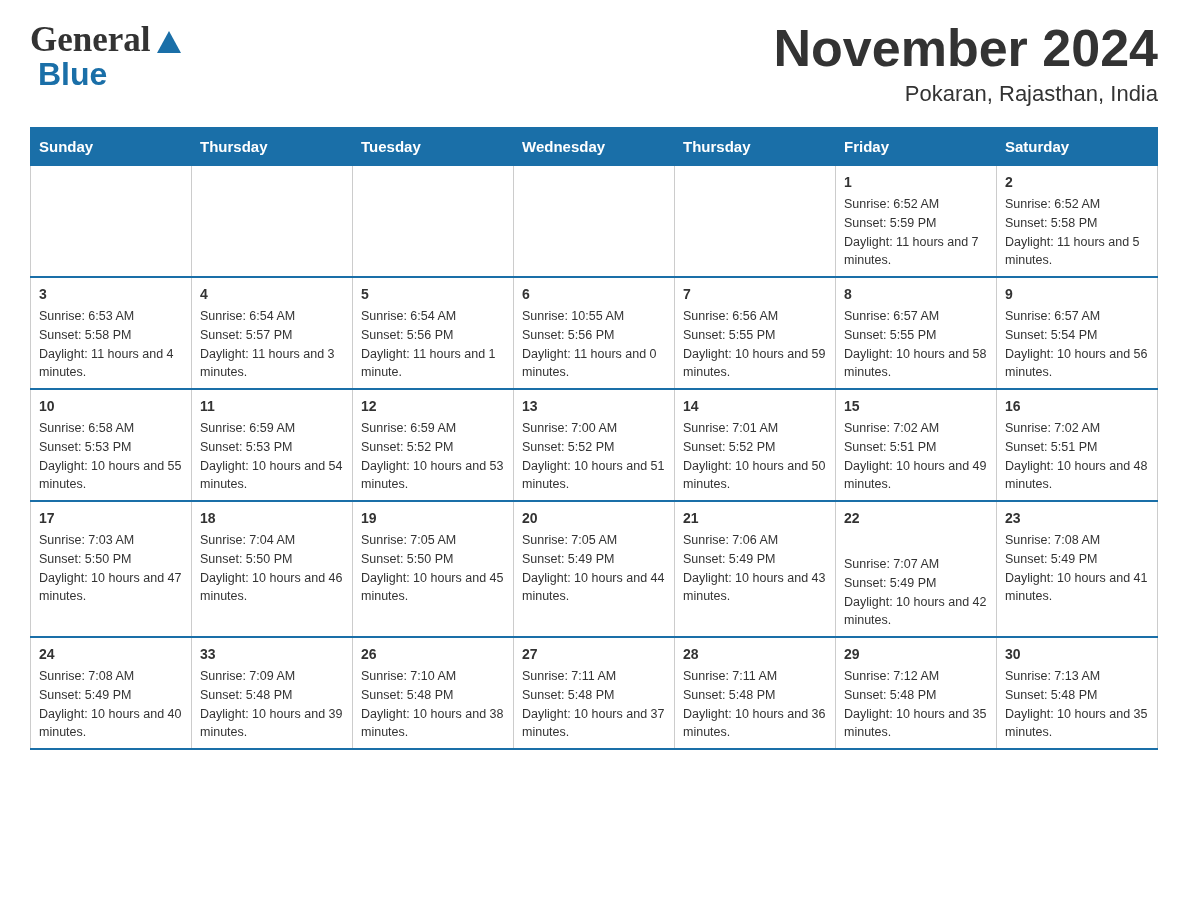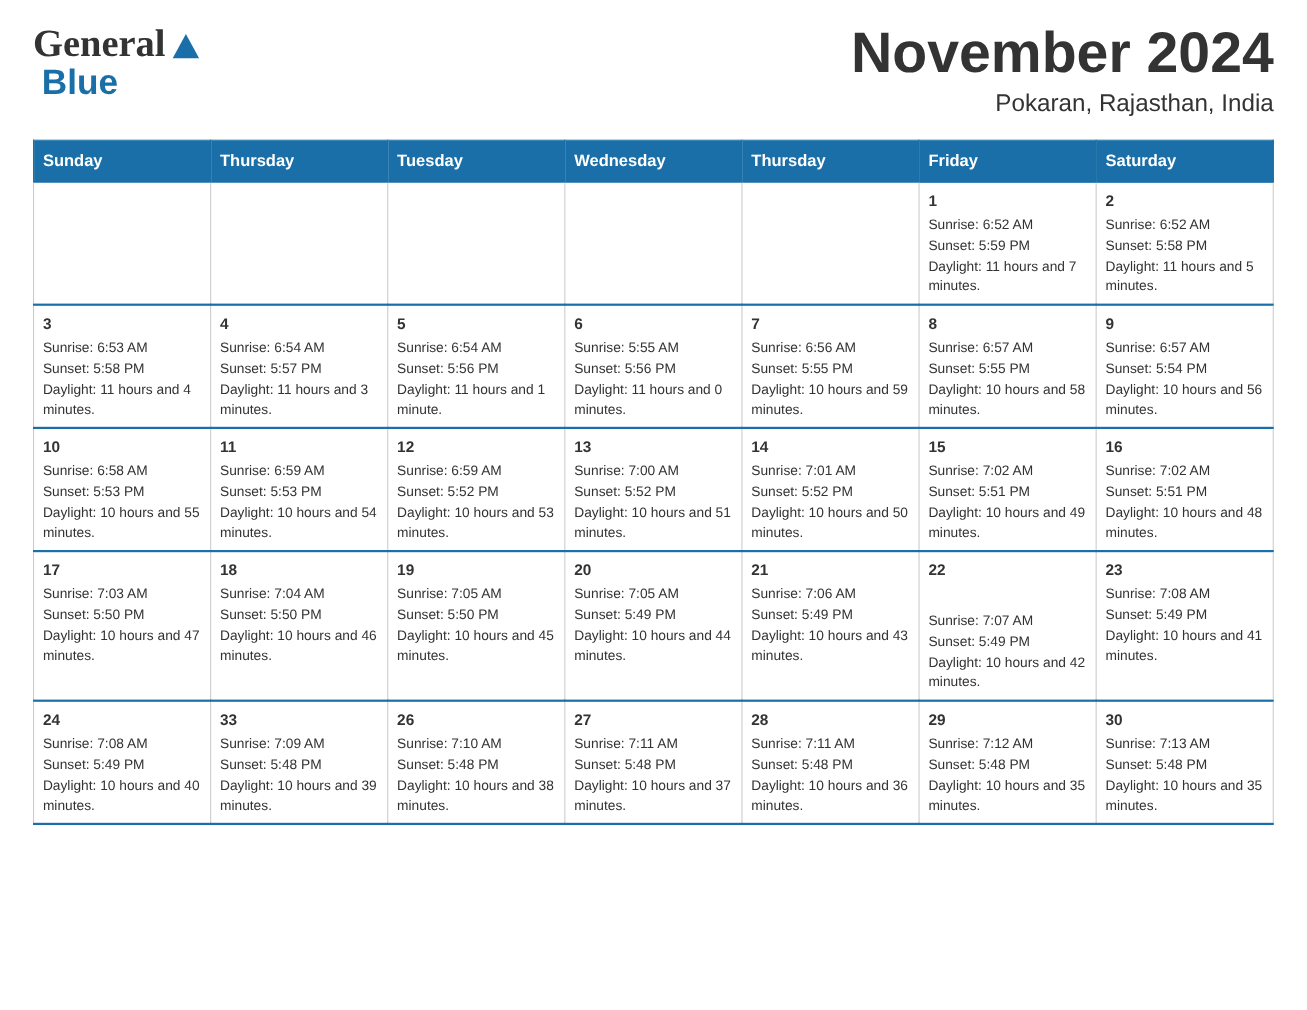--- a/index.html
+++ b/index.html
@@ -166,21 +166,21 @@
 Daylight: 11 hours and 3 minutes.</div>
         </td>
         <td>
           <span class="day-number">5</span>
           <div class="day-info" style="white-space: pre-wrap;">Sunrise: 6:54 AM
 Sunset: 5:56 PM
 Daylight: 11 hours and 1 minute.</div>
         </td>
         <td>
           <span class="day-number">6</span>
-          <div class="day-info" style="white-space: pre-wrap;">Sunrise: 5:55 AM
+          <div class="day-info" style="white-space: pre-wrap;">Sunrise: 10:55 AM
 Sunset: 5:56 PM
 Daylight: 11 hours and 0 minutes.</div>
         </td>
         <td>
           <span class="day-number">7</span>
           <div class="day-info" style="white-space: pre-wrap;">Sunrise: 6:56 AM
 Sunset: 5:55 PM
 Daylight: 10 hours and 59 minutes.</div>
         </td>
         <td>

